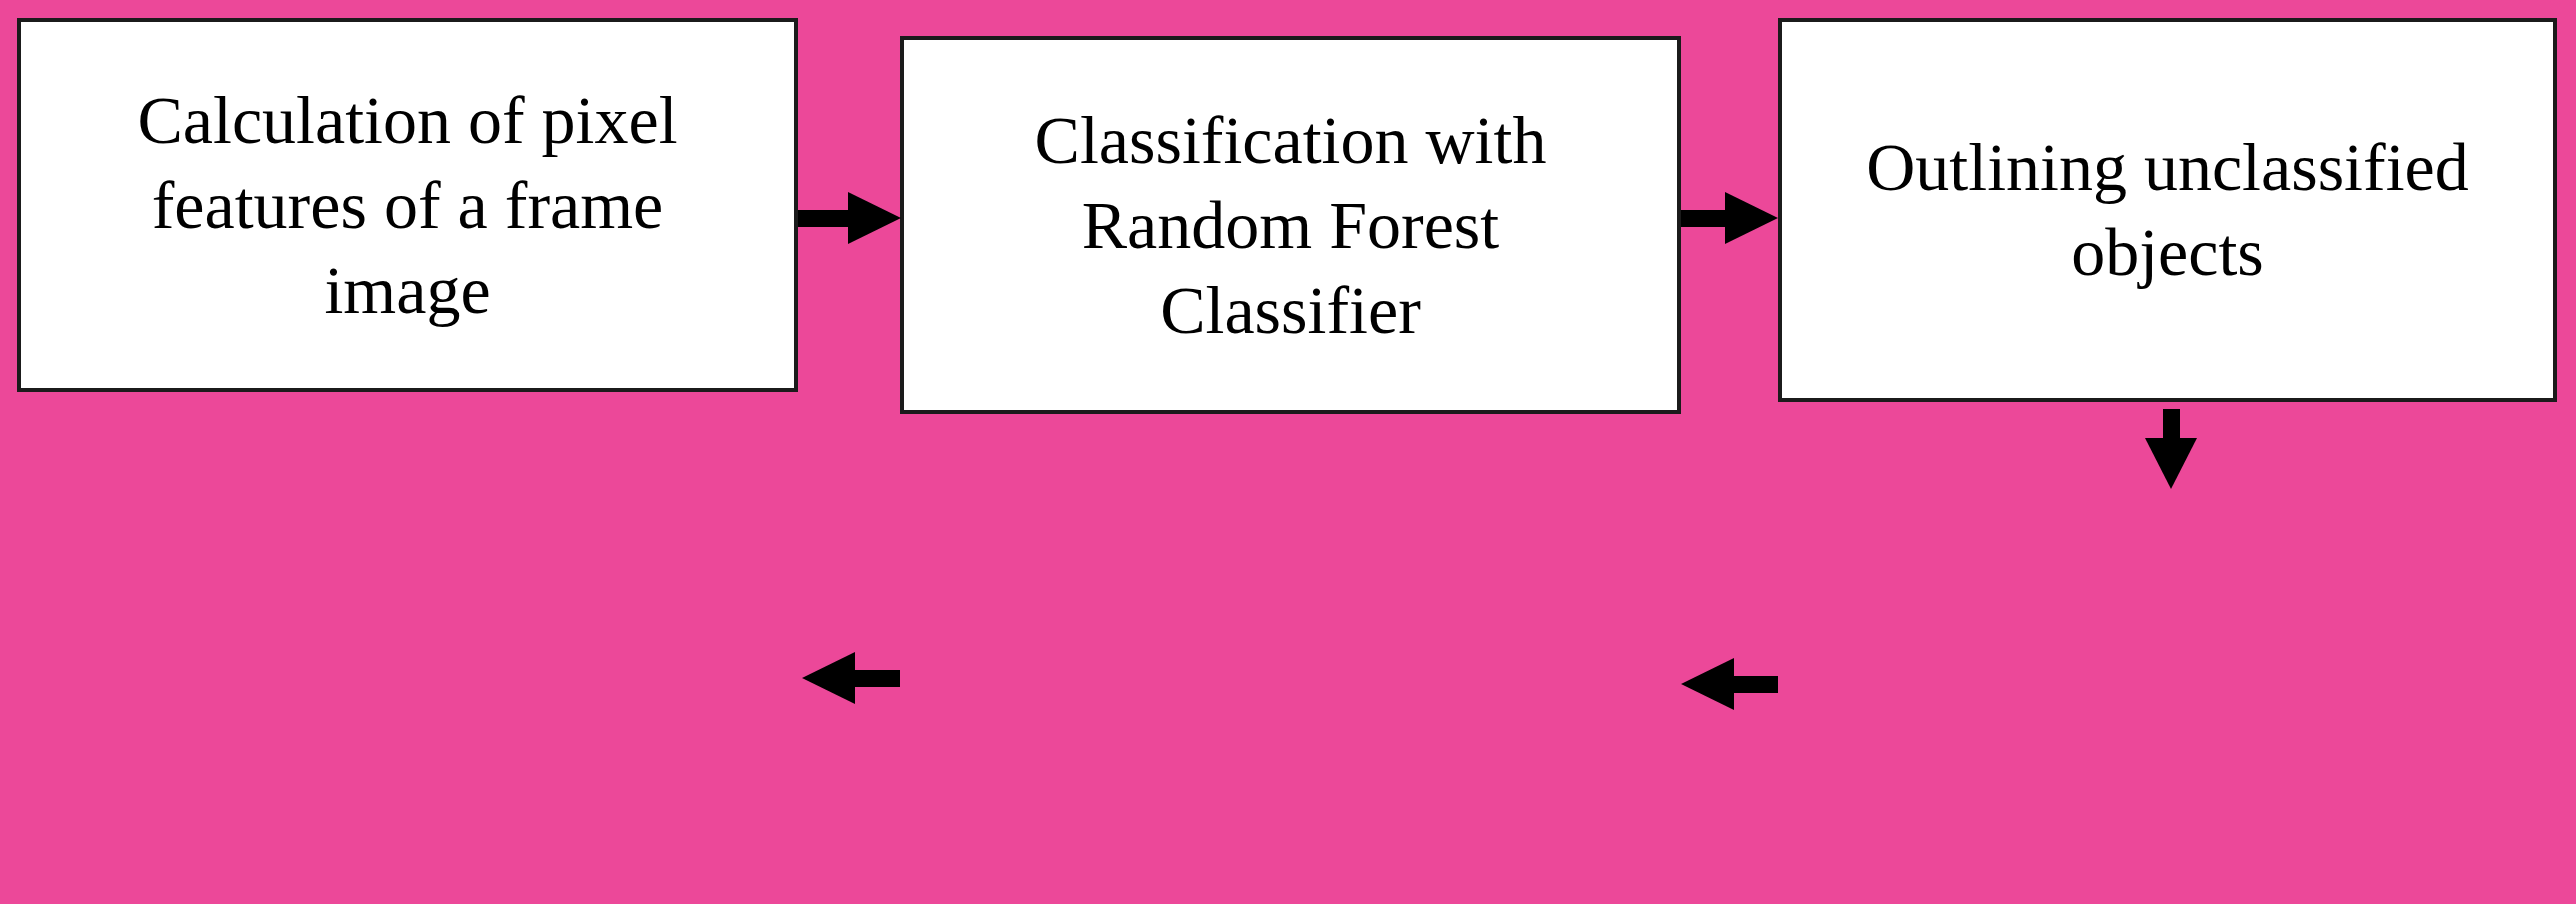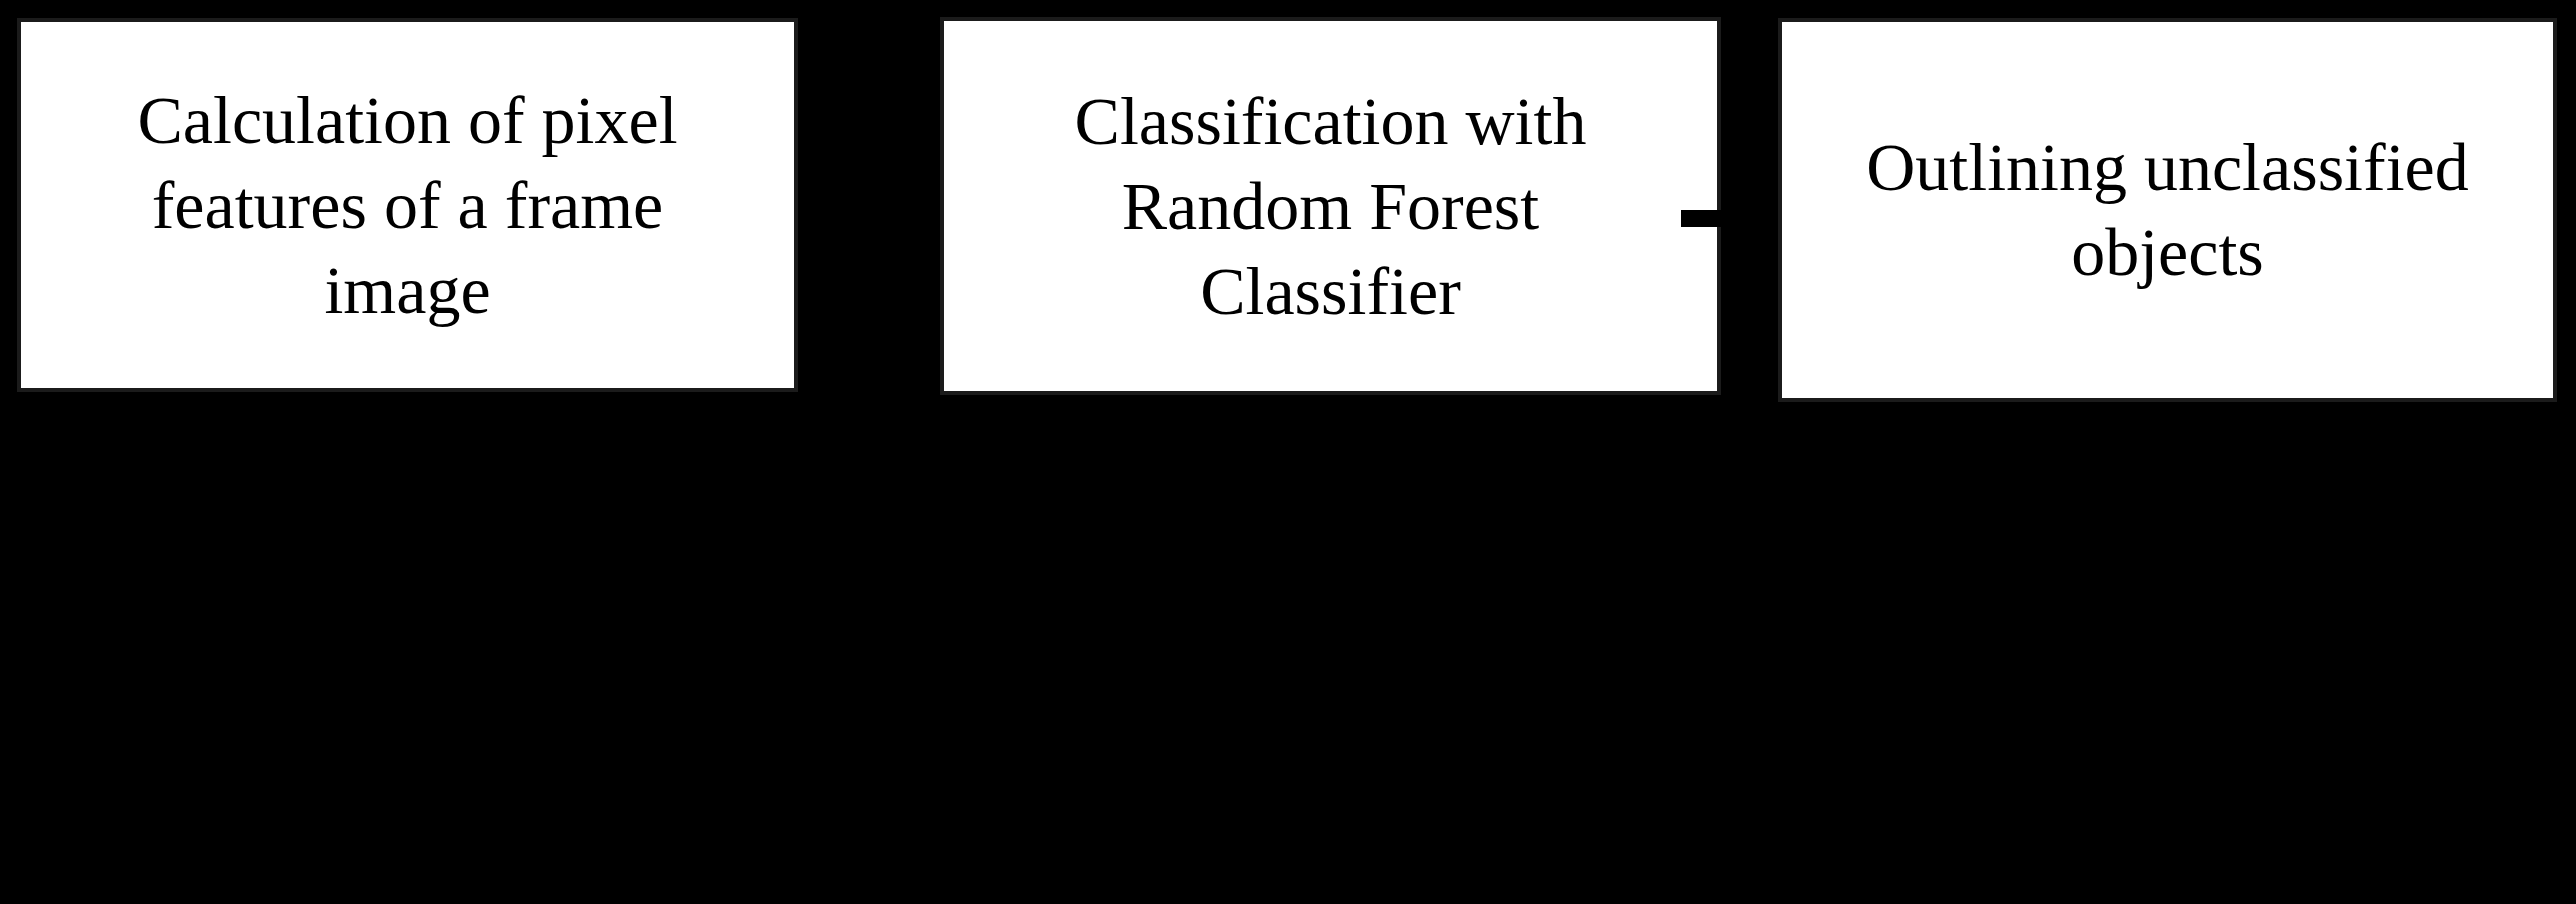--- a/index.html
+++ b/index.html
@@ -12,41 +12,41 @@
     height: 904px;
     position: relative;
     overflow: hidden;
     font-family: "Liberation Serif", "DejaVu Serif", serif;
   }
   .stage {
     position: absolute;
     left: 0; top: 0;
     width: 2576px;
     height: 904px;
-    background: #000000;
+    background: #ec4899;
   }
   .flow-box {
     position: absolute;
     box-sizing: border-box;
     background: #ffffff;
     border: 4.2px solid #1b1b1b;
     display: flex;
     align-items: center;
     justify-content: center;
     text-align: center;
   }
   .flow-box .label {
     color: #000000;
     font-size: 68px;
     line-height: 85px;
     white-space: pre-line;
   }
   
   #box1 { left: 17px;   top: 18px;  width: 781px; height: 374px; }
-  #box2 { left: 900px; top: 17px;  width: 781px; height: 378px; margin-left: 40px; }
+  #box2 { left: 900px; top: 36px;  width: 781px; height: 378px; }
   #box3 { left: 1778px; top: 18px;  width: 779px; height: 384px; }
   
   #box4 { left: 1778px; top: 489px; width: 780px; height: 393px; }
   #box5 { left: 900px; top: 481px; width: 781px; height: 392px; }
   #box6 { left: 13.6px;   top: 481px; width: 786px; height: 380px; }
 
   .arrow { position: absolute; }
   .arrow .shaft { position: absolute; background: #000000; }
   .arrow .head  { position: absolute; width: 0; height: 0; }
 

